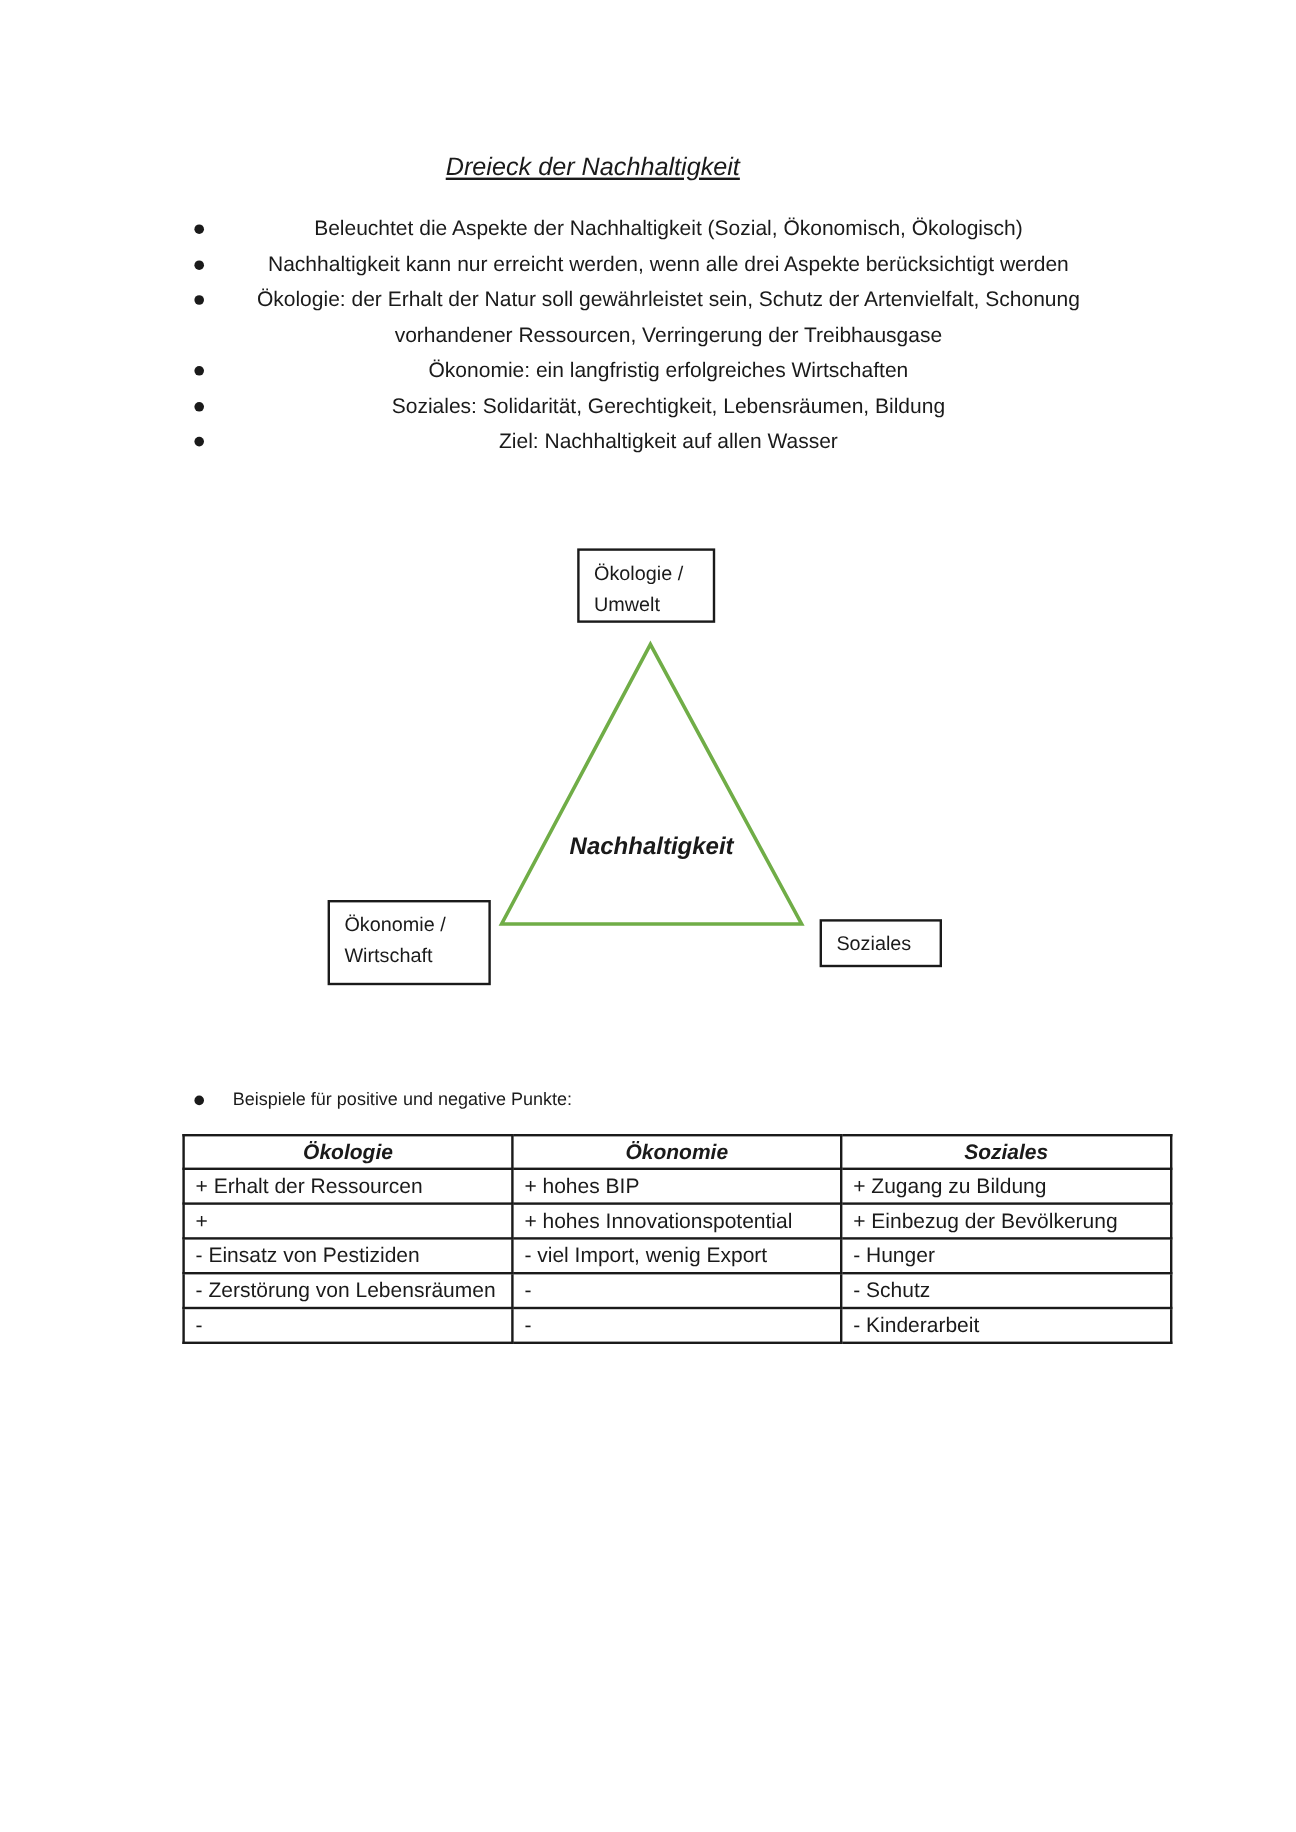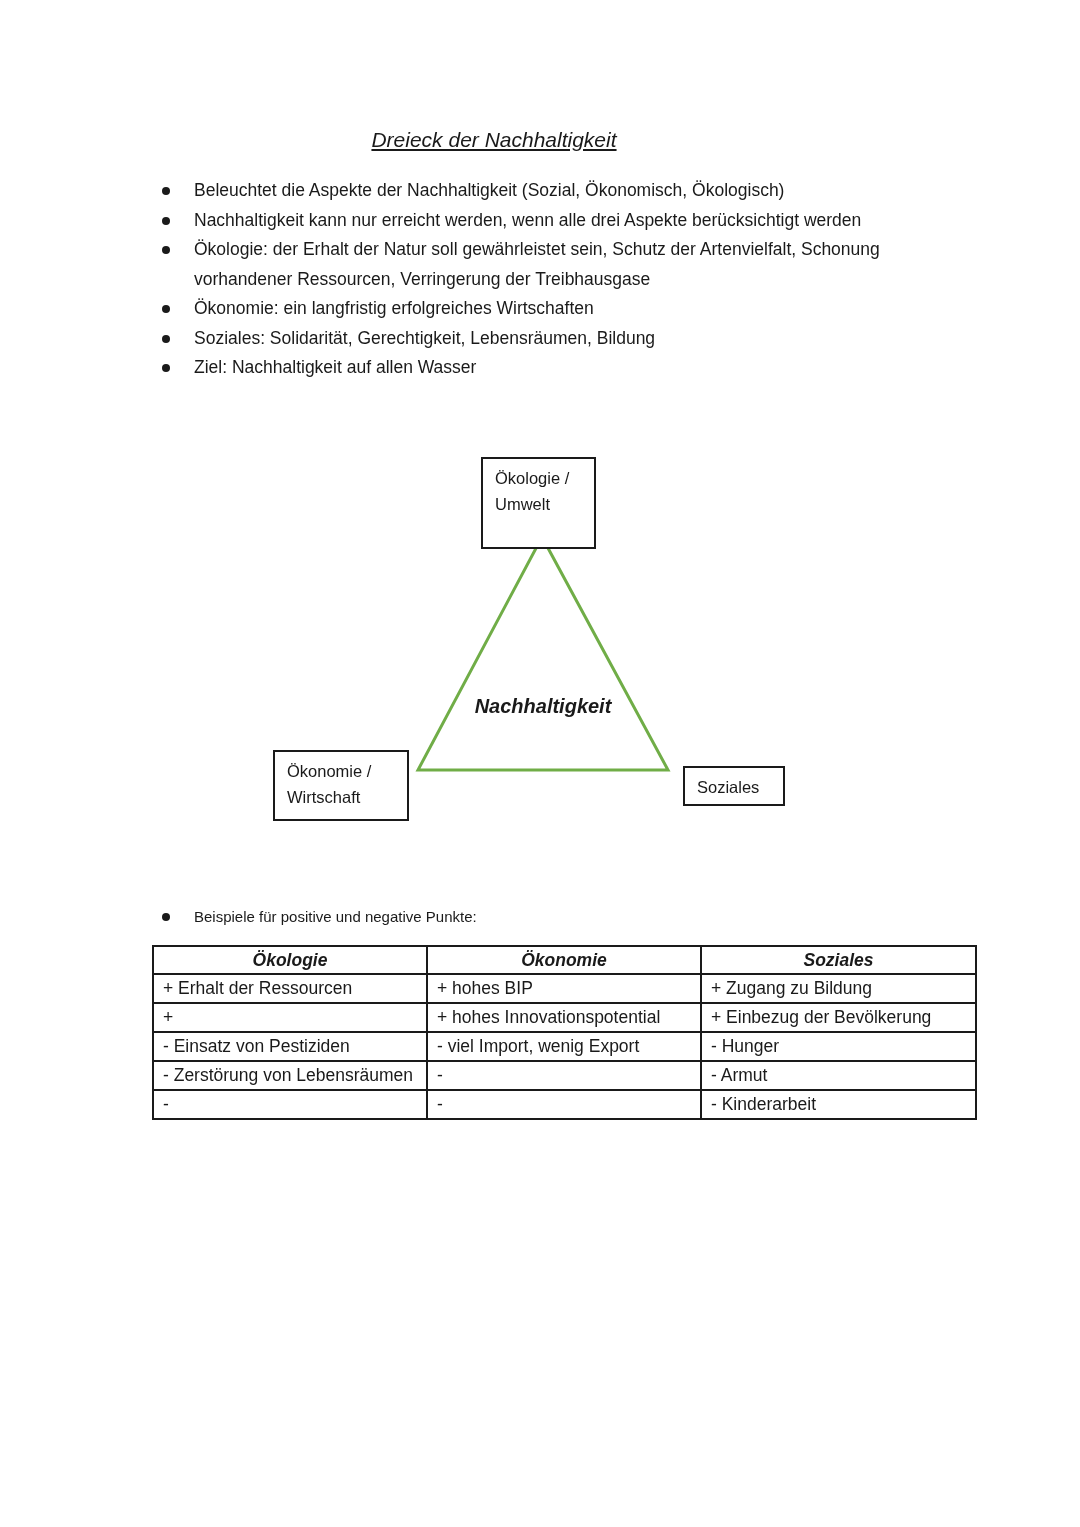--- a/index.html
+++ b/index.html
@@ -1,25 +1,25 @@
 <!DOCTYPE html>
 <html><head>
 <meta charset="utf-8">
 <style>
   html, body { margin: 0; padding: 0; background: #ffffff; }
   body { width: 1080px; height: 1527px; position: relative; overflow: hidden;
          font-family: "Liberation Sans", sans-serif; color: #1a1a1a; }
   .title { position: absolute; top: 128px; left: 0; width: 988px; text-align: center;
            font-size: 21px; font-weight: normal; font-style: italic; text-decoration: underline; }
-  .bullets { position: absolute; top: 176px; left: 160px; width: 760px; margin: 0; padding: 0; list-style: none; }
+  .bullets { position: absolute; top: 176px; left: 160px; width: 760px; margin: 0; padding: 0; list-style: none; text-align: center; }
   .bullets li { position: relative; padding-left: 34px; font-size: 17.5px; line-height: 29.5px; }
   .bullets li .dot { position: absolute; left: 2px; top: 11px; width: 8px; height: 8px; border-radius: 50%; background: #1a1a1a; }
   .diagram { position: absolute; top: 440px; left: 0; width: 1080px; height: 400px; }
   .box { position: absolute; border: 2.5px solid #1a1a1a; background: #fff; font-size: 16.5px; line-height: 26px; padding: 6px 12px; box-sizing: border-box; }
-  .box-top { left: 481px; top: 17px; width: 115px; height: 92px; }
+  .box-top { left: 481px; top: 17px; width: 115px; height: 62px; }
   .box-left { left: 273px; top: 310px; width: 136px; height: 71px; }
   .box-right { left: 683px; top: 326px; width: 102px; height: 40px; }
   .tri-label { position: absolute; left: 443px; top: 255px; width: 200px; text-align: center; font-weight: bold; font-style: italic; font-size: 20px; }
   .examples { position: absolute; top: 902px; left: 160px; }
   .examples .dot { position: absolute; left: 2px; top: 11px; width: 8px; height: 8px; border-radius: 50%; background: #1a1a1a; }
   .examples span.txt { display: block; padding-left: 34px; font-size: 15px; line-height: 29px; }
   table { position: absolute; top: 945px; left: 128px; width: 823px; border-collapse: collapse; table-layout: fixed; margin-left: 24px; }
   th, td { border: 2px solid #1a1a1a; font-size: 17.5px; line-height: 27px; padding: 0 9px; vertical-align: top; text-align: left; }
   th { font-weight: bold; font-style: italic; text-align: center; line-height: 26px; }
 </style>
@@ -77,21 +77,21 @@
       <td>+ Einbezug der Bevölkerung</td>
     </tr>
     <tr>
       <td>- Einsatz von Pestiziden</td>
       <td>- viel Import, wenig Export</td>
       <td>- Hunger</td>
     </tr>
     <tr>
       <td>- Zerstörung von Lebensräumen</td>
       <td>-</td>
-      <td>- Armut</td>
+      <td>- Schutz</td>
     </tr>
     <tr>
       <td>-</td>
       <td>-</td>
       <td>- Kinderarbeit</td>
     </tr>
   </tbody>
 </table>
 
 </body></html>

